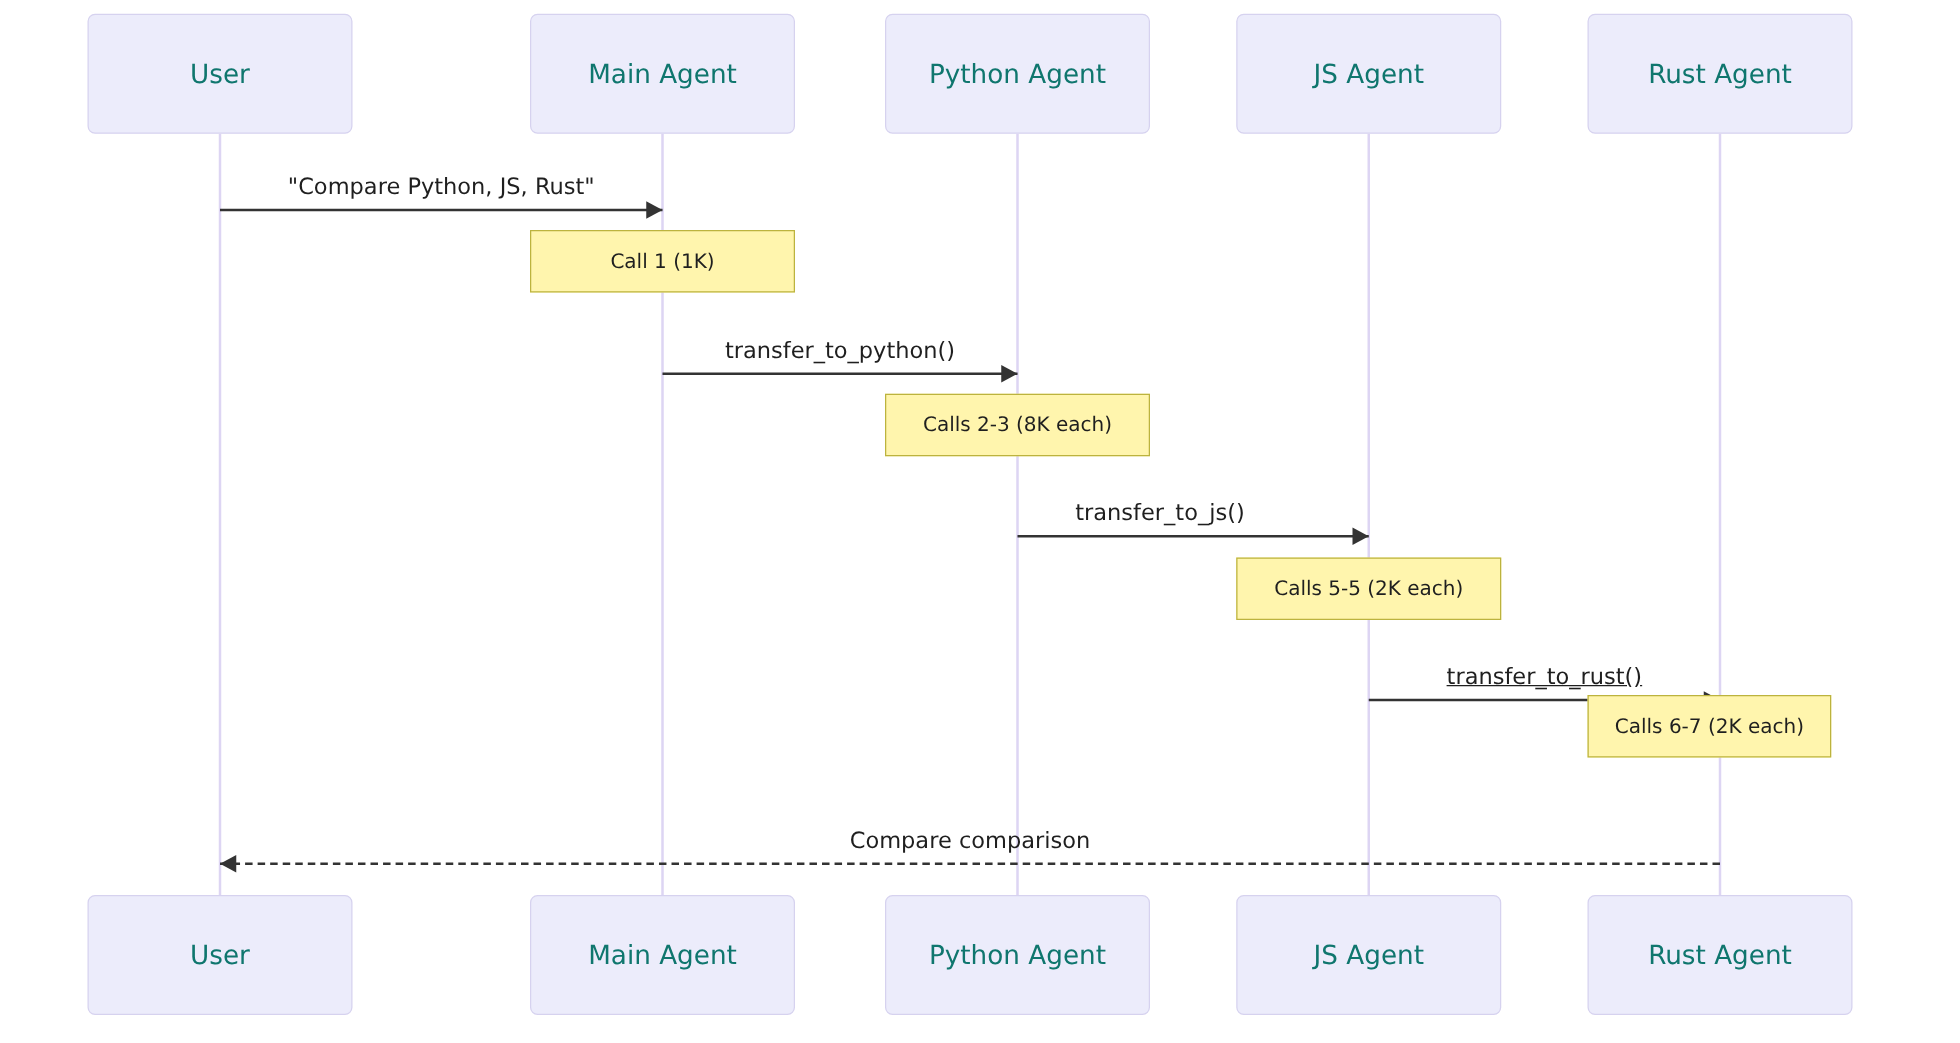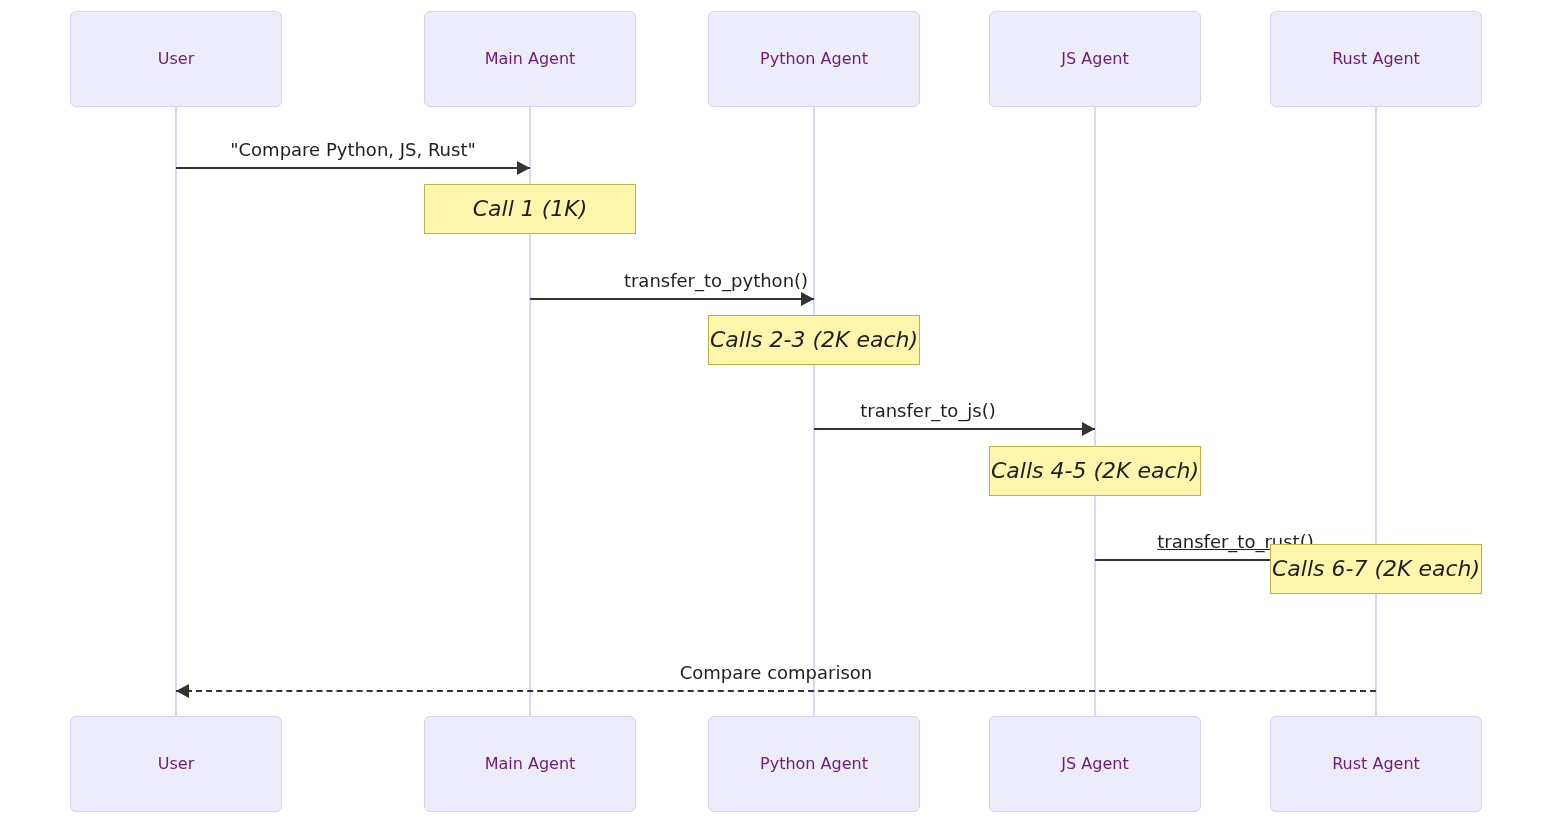--- a/index.html
+++ b/index.html
@@ -24,47 +24,46 @@
     height: 96px;
     background: #ececfb;
     border: 1px solid #d6d2ef;
     border-radius: 6px;
     box-sizing: border-box;
     display: flex;
     align-items: center;
     justify-content: center;
   }
   .participant-label {
-    font-size: 16px;
-    color: #701a75;
+    font-size: 21px;
+    color: #0f766e;
     font-family: "DejaVu Sans", "Liberation Sans", sans-serif;
     line-height: 1;
     white-space: nowrap;
   }
   .lifeline {
     position: absolute;
     width: 2px;
     background: #ddd5f3;
   }
   .note-box {
     position: absolute;
     height: 50px;
     background: #fff5ad;
     border: 1px solid #bcb33e;
     box-sizing: border-box;
     display: flex;
     align-items: center;
     justify-content: center;
   }
   .note-label {
-    font-size: 22px;
+    font-size: 16px;
     color: #1f1f1f;
     white-space: nowrap;
     line-height: 1;
-    font-style: italic;
   }
   .msg-line {
     position: absolute;
     height: 0;
     border-top: 2px solid #333333;
   }
   .msg-line.dashed {
     border-top: 2px dashed #333333;
   }
   .arrow-head {
@@ -96,40 +95,40 @@
     <div class="lifeline" style="left: 175px; top: 107px; height: 609px;"></div>
     <div class="lifeline" style="left: 529px; top: 107px; height: 609px;"></div>
     <div class="lifeline" style="left: 813px; top: 107px; height: 609px;"></div>
     <div class="lifeline" style="left: 1094px; top: 107px; height: 609px;"></div>
     <div class="lifeline" style="left: 1375px; top: 107px; height: 609px;"></div>
     <div class="msg-line" style="left: 176px; top: 167px; width: 354px;"></div>
     <div class="arrow-head right" style="top: 161px; left: 517px;"></div>
     <div class="msg-label" style="left: 353px; top: 141px;">"Compare Python, JS, Rust"</div>
     <div class="msg-line" style="left: 530px; top: 298px; width: 284px;"></div>
     <div class="arrow-head right" style="top: 292px; left: 801px;"></div>
-    <div class="msg-label" style="left: 672px; top: 272px; margin-left: 44px;">transfer_to_python()</div>
+    <div class="msg-label" style="left: 672px; top: 272px;">transfer_to_python()</div>
     <div class="msg-line" style="left: 814px; top: 428px; width: 281px;"></div>
     <div class="arrow-head right" style="top: 422px; left: 1082px;"></div>
     <div class="msg-label" style="left: 928px; top: 402px;">transfer_to_js()</div>
     <div class="msg-line" style="left: 1095px; top: 559px; width: 281px;"></div>
     <div class="arrow-head right" style="top: 553px; left: 1363px;"></div>
     <div class="msg-label" style="left: 1235.5px; top: 533px; text-decoration: underline;">transfer_to_rust()</div>
     <div class="msg-line dashed" style="left: 176px; top: 690px; width: 1200px;"></div>
     <div class="arrow-head left" style="top: 684px; left: 176px;"></div>
     <div class="msg-label" style="left: 776px; top: 664px;">Compare comparison</div>
     <div class="note-box" style="left: 424px; top: 184px; width: 212px;">
       <span class="note-label">Call 1 (1K)</span>
     </div>
     <div class="note-box" style="left: 708px; top: 315px; width: 212px;">
-      <span class="note-label">Calls 2-3 (2K each)</span>
+      <span class="note-label">Calls 2-3 (8K each)</span>
     </div>
     <div class="note-box" style="left: 989px; top: 446px; width: 212px;">
-      <span class="note-label">Calls 4-5 (2K each)</span>
+      <span class="note-label">Calls 5-5 (2K each)</span>
     </div>
-    <div class="note-box" style="left: 1270px; top: 544px; width: 212px;">
+    <div class="note-box" style="left: 1270px; top: 556px; width: 195px;">
       <span class="note-label">Calls 6-7 (2K each)</span>
     </div>
     <div class="participant-box" style="left: 70px; top: 11px;">
       <span class="participant-label">User</span>
     </div>
     <div class="participant-box" style="left: 424px; top: 11px;">
       <span class="participant-label">Main Agent</span>
     </div>
     <div class="participant-box" style="left: 708px; top: 11px;">
       <span class="participant-label">Python Agent</span>

